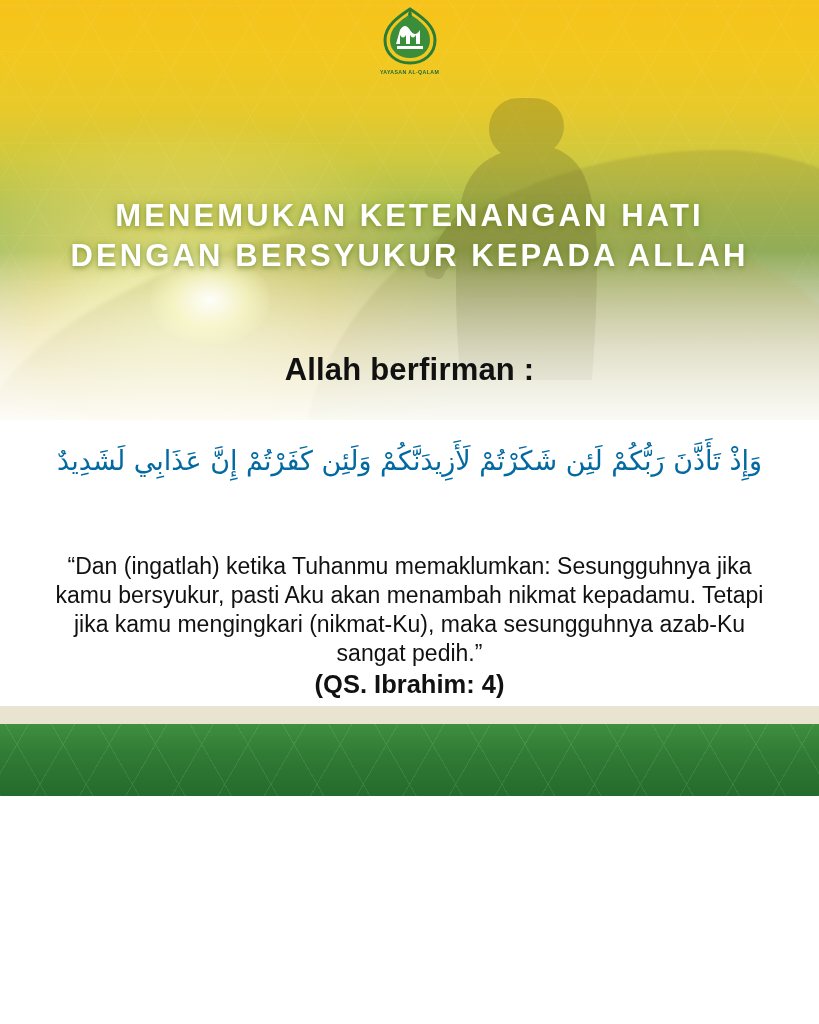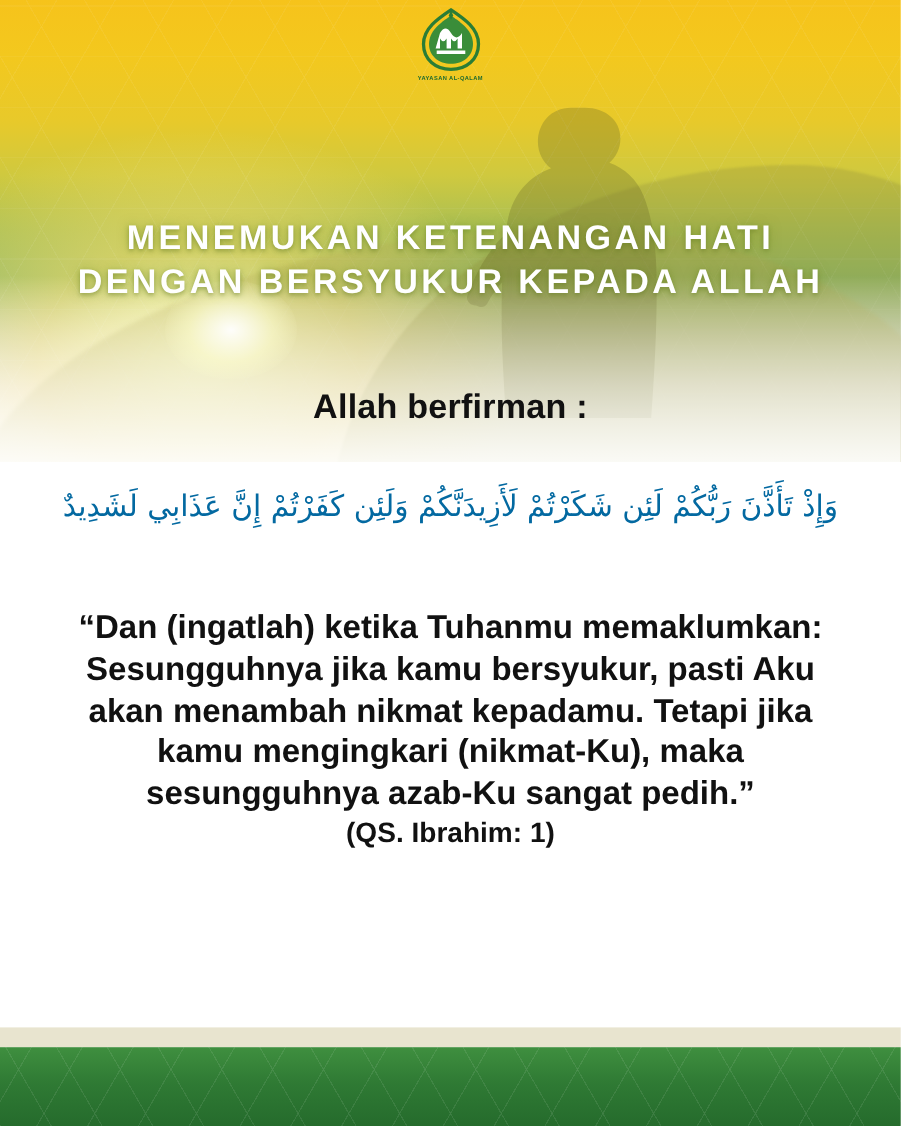--- a/index.html
+++ b/index.html
@@ -10,21 +10,21 @@
     width: 819px;
     height: 1024px;
     font-family: "Liberation Sans", sans-serif;
     background: #ffffff;
     overflow: hidden;
   }
 
   .poster {
     position: relative;
     width: 819px;
-    height: 1024px;
+    height: 796px;
     overflow: hidden;
     background: #ffffff;
   }
 
   
   .hero {
     position: absolute;
     left: 0;
     top: 0;
     width: 819px;
@@ -180,22 +180,22 @@
     font-family: "DejaVu Sans", "Liberation Sans", sans-serif;
     font-size: 27px;
     line-height: 1.85;
     color: #0369a1;
     letter-spacing: 0;
   }
 
   .translation {
     margin-top: 66px;
     padding: 0 44px;
-    font-size: 30px;
-    font-weight: bold;
+    font-size: 23px;
+    font-weight: normal;
     line-height: 1.26;
     color: #111111;
   }
   .source {
     margin-top: 2px;
     font-size: 25.5px;
     font-weight: bold;
     color: #111111;
   }
 
@@ -266,21 +266,21 @@
     </div>
     <div class="logo-caption">YAYASAN AL-QALAM</div>
   </div>
 
   <div class="headline">MENEMUKAN KETENANGAN HATI DENGAN BERSYUKUR KEPADA ALLAH</div>
 
   <div class="body-area">
     <div class="allah-berfirman">Allah berfirman :</div>
     <div class="arabic">وَإِذْ تَأَذَّنَ رَبُّكُمْ لَئِن شَكَرْتُمْ لَأَزِيدَنَّكُمْ وَلَئِن كَفَرْتُمْ إِنَّ عَذَابِي لَشَدِيدٌ</div>
     <div class="translation">“Dan (ingatlah) ketika Tuhanmu memaklumkan: Sesungguhnya jika kamu bersyukur, pasti Aku akan menambah nikmat kepadamu. Tetapi jika kamu mengingkari (nikmat-Ku), maka sesungguhnya azab-Ku sangat pedih.”</div>
-    <div class="source">(QS. Ibrahim: 1)</div>
+    <div class="source">(QS. Ibrahim: 4)</div>
   </div>
 
   <div class="footer-bars">
     <div class="bar-cream"></div>
     <div class="bar-green">
       <div class="bar-pattern"></div>
     </div>
   </div>
 
 </div>

